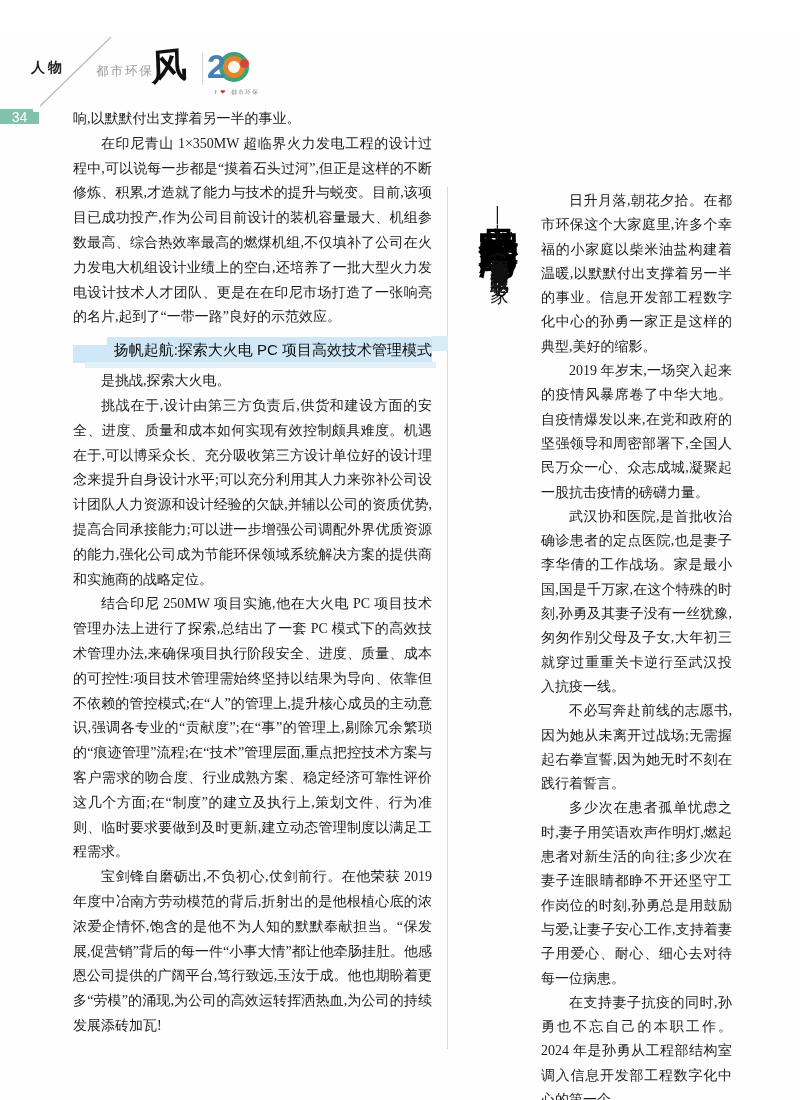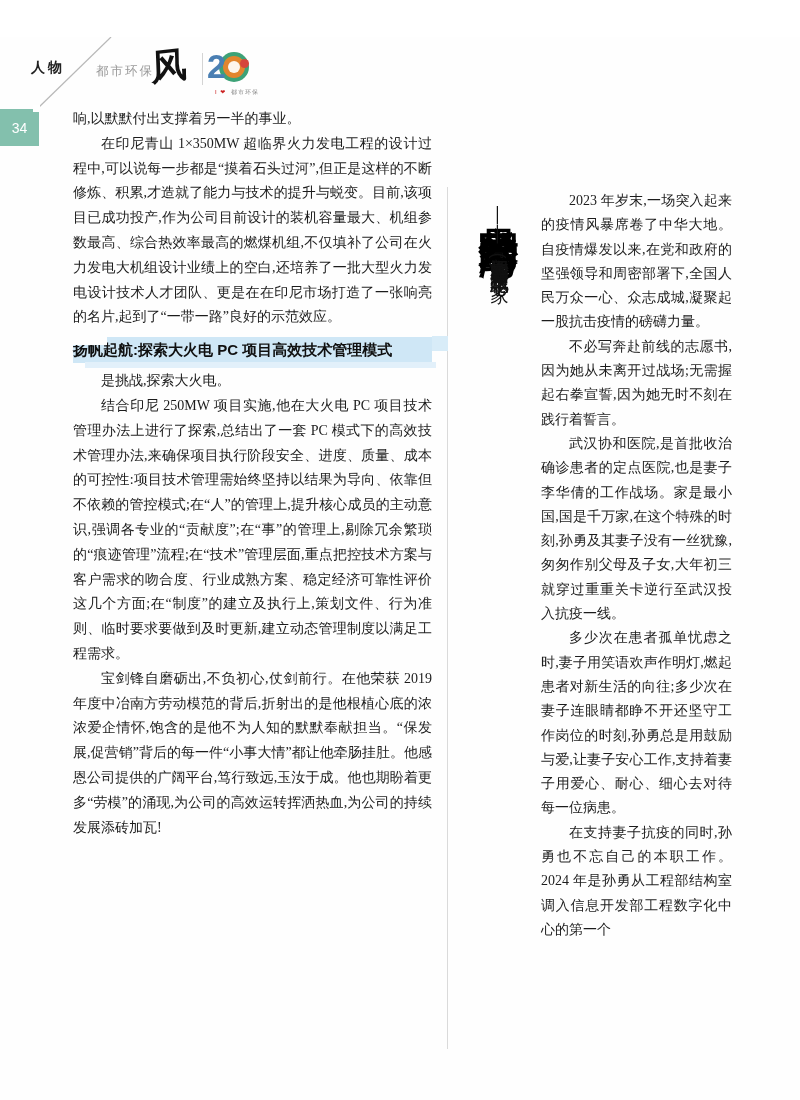--- a/index.html
+++ b/index.html
@@ -9,21 +9,21 @@
   }
 
   
   .section-label {
     position:absolute; left:31px; top:22px;
     font-family:"Liberation Sans", sans-serif; font-weight:bold;
     font-size:14px; letter-spacing:3px; color:#222;
   }
   .diag-svg { position:absolute; left:0; top:0; }
   .pagenum-box {
-    position:absolute; left:0; top:72px; width:39px; height:37px;
+    position:absolute; left:0; top:72px; width:39px; height:15px;
     background:#83c0ad; display:flex; align-items:center; justify-content:center;
   }
   .pagenum-box .num {
     color:#ffffff; font-family:"Liberation Sans", sans-serif;
     font-size:14px; font-weight:500;
   }
   .corner-square {
     position:absolute; right:-1px; top:-4px; width:7px; height:7px; background:#ffffff;
   }
   .brand-name {
@@ -67,22 +67,22 @@
 
   
   .left-col {
     position:absolute; left:73px; top:70px; width:359px;
     font-size:14px; line-height:24.8px; text-align:justify; color:#1c1c1c;
   }
   .left-col p { margin:0; text-indent:2em; }
   .left-col p.cont { text-indent:0; }
   .heading-band {
     position:relative; margin:7px 0 6px; background:#cfe7f6;
-    text-align:left; text-indent:0;
-    font-family:"Liberation Sans", sans-serif; font-weight:bold;
+    text-align:right; text-indent:0;
+    font-family:"Liberation Sans", sans-serif; font-weight:normal;
     font-size:15px; line-height:26px; color:#101010;
   }
   .heading-band::before {
     content:""; position:absolute; left:0; top:0; width:34px; height:8px; background:#fefefe;
   }
   .heading-band::after {
     content:""; position:absolute; right:-16px; top:-1px; width:16px; height:15px; background:#d8ecf8;
   }
   .band-bottom {
     position:absolute; left:12px; right:-4px; bottom:-5px; height:6px; background:#e2f0fa;
@@ -146,30 +146,32 @@
   <section class="left-col">
     <p class="cont">响,以默默付出支撑着另一半的事业。</p>
     <p>在印尼青山 1×350MW 超临界火力发电工程的设计过程中,可以说每一步都是“摸着石头过河”,但正是这样的不断修炼、积累,才造就了能力与技术的提升与蜕变。目前,该项目已成功投产,作为公司目前设计的装机容量最大、机组参数最高、综合热效率最高的燃煤机组,不仅填补了公司在火力发电大机组设计业绩上的空白,还培养了一批大型火力发电设计技术人才团队、更是在在印尼市场打造了一张响亮的名片,起到了“一带一路”良好的示范效应。</p>
 
     <h2 class="heading-band">
       <span class="band-bottom"></span>
       <span>扬帆起航:探索大火电 PC 项目高效技术管理模式</span>
     </h2>
 
     <p>是挑战,探索大火电。</p>
+    <p>挑战在于,设计由第三方负责后,供货和建设方面的安全、进度、质量和成本如何实现有效控制颇具难度。机遇在于,可以博采众长、充分吸收第三方设计单位好的设计理念来提升自身设计水平;可以充分利用其人力来弥补公司设计团队人力资源和设计经验的欠缺,并辅以公司的资质优势,提高合同承接能力;可以进一步增强公司调配外界优质资源的能力,强化公司成为节能环保领域系统解决方案的提供商和实施商的战略定位。</p>
     <p>结合印尼 250MW 项目实施,他在大火电 PC 项目技术管理办法上进行了探索,总结出了一套 PC 模式下的高效技术管理办法,来确保项目执行阶段安全、进度、质量、成本的可控性:项目技术管理需始终坚持以结果为导向、依靠但不依赖的管控模式;在“人”的管理上,提升核心成员的主动意识,强调各专业的“贡献度”;在“事”的管理上,剔除冗余繁琐的“痕迹管理”流程;在“技术”管理层面,重点把控技术方案与客户需求的吻合度、行业成熟方案、稳定经济可靠性评价这几个方面;在“制度”的建立及执行上,策划文件、行为准则、临时要求要做到及时更新,建立动态管理制度以满足工程需求。</p>
     <p>宝剑锋自磨砺出,不负初心,仗剑前行。在他荣获 2019 年度中冶南方劳动模范的背后,折射出的是他根植心底的浓浓爱企情怀,饱含的是他不为人知的默默奉献担当。“保发展,促营销”背后的每一件“小事大情”都让他牵肠挂肚。他感恩公司提供的广阔平台,笃行致远,玉汝于成。他也期盼着更多“劳模”的涌现,为公司的高效运转挥洒热血,为公司的持续发展添砖加瓦!</p>
 
   </section>
 
   <aside class="feature">
     <span class="feature-title">家是爱的港湾</span><span class="feature-subtitle">——记中冶南方『三八』五好文明家庭孙勇(工程数字化中心)一家</span>
   </aside>
 
   <section class="right-col">
-    <p>2023 年岁末,一场突入起来的疫情风暴席卷了中华大地。自疫情爆发以来,在党和政府的坚强领导和周密部署下,全国人民万众一心、众志成城,凝聚起一股抗击疫情的磅礴力量。</p>
+    <p>日升月落,朝花夕拾。在都市环保这个大家庭里,许多个幸福的小家庭以柴米油盐构建着温暖,以默默付出支撑着另一半的事业。信息开发部工程数字化中心的孙勇一家正是这样的典型,美好的缩影。</p>
+    <p>2019 年岁末,一场突入起来的疫情风暴席卷了中华大地。自疫情爆发以来,在党和政府的坚强领导和周密部署下,全国人民万众一心、众志成城,凝聚起一股抗击疫情的磅礴力量。</p>
+    <p>武汉协和医院,是首批收治确诊患者的定点医院,也是妻子李华倩的工作战场。家是最小国,国是千万家,在这个特殊的时刻,孙勇及其妻子没有一丝犹豫,匆匆作别父母及子女,大年初三就穿过重重关卡逆行至武汉投入抗疫一线。</p>
     <p>不必写奔赴前线的志愿书,因为她从未离开过战场;无需握起右拳宣誓,因为她无时不刻在践行着誓言。</p>
-    <p>武汉协和医院,是首批收治确诊患者的定点医院,也是妻子李华倩的工作战场。家是最小国,国是千万家,在这个特殊的时刻,孙勇及其妻子没有一丝犹豫,匆匆作别父母及子女,大年初三就穿过重重关卡逆行至武汉投入抗疫一线。</p>
     <p>多少次在患者孤单忧虑之时,妻子用笑语欢声作明灯,燃起患者对新生活的向往;多少次在妻子连眼睛都睁不开还坚守工作岗位的时刻,孙勇总是用鼓励与爱,让妻子安心工作,支持着妻子用爱心、耐心、细心去对待每一位病患。</p>
     <p>在支持妻子抗疫的同时,孙勇也不忘自己的本职工作。2024 年是孙勇从工程部结构室调入信息开发部工程数字化中心的第一个</p>
   </section>
 
 </div>
 
 </body></html>

